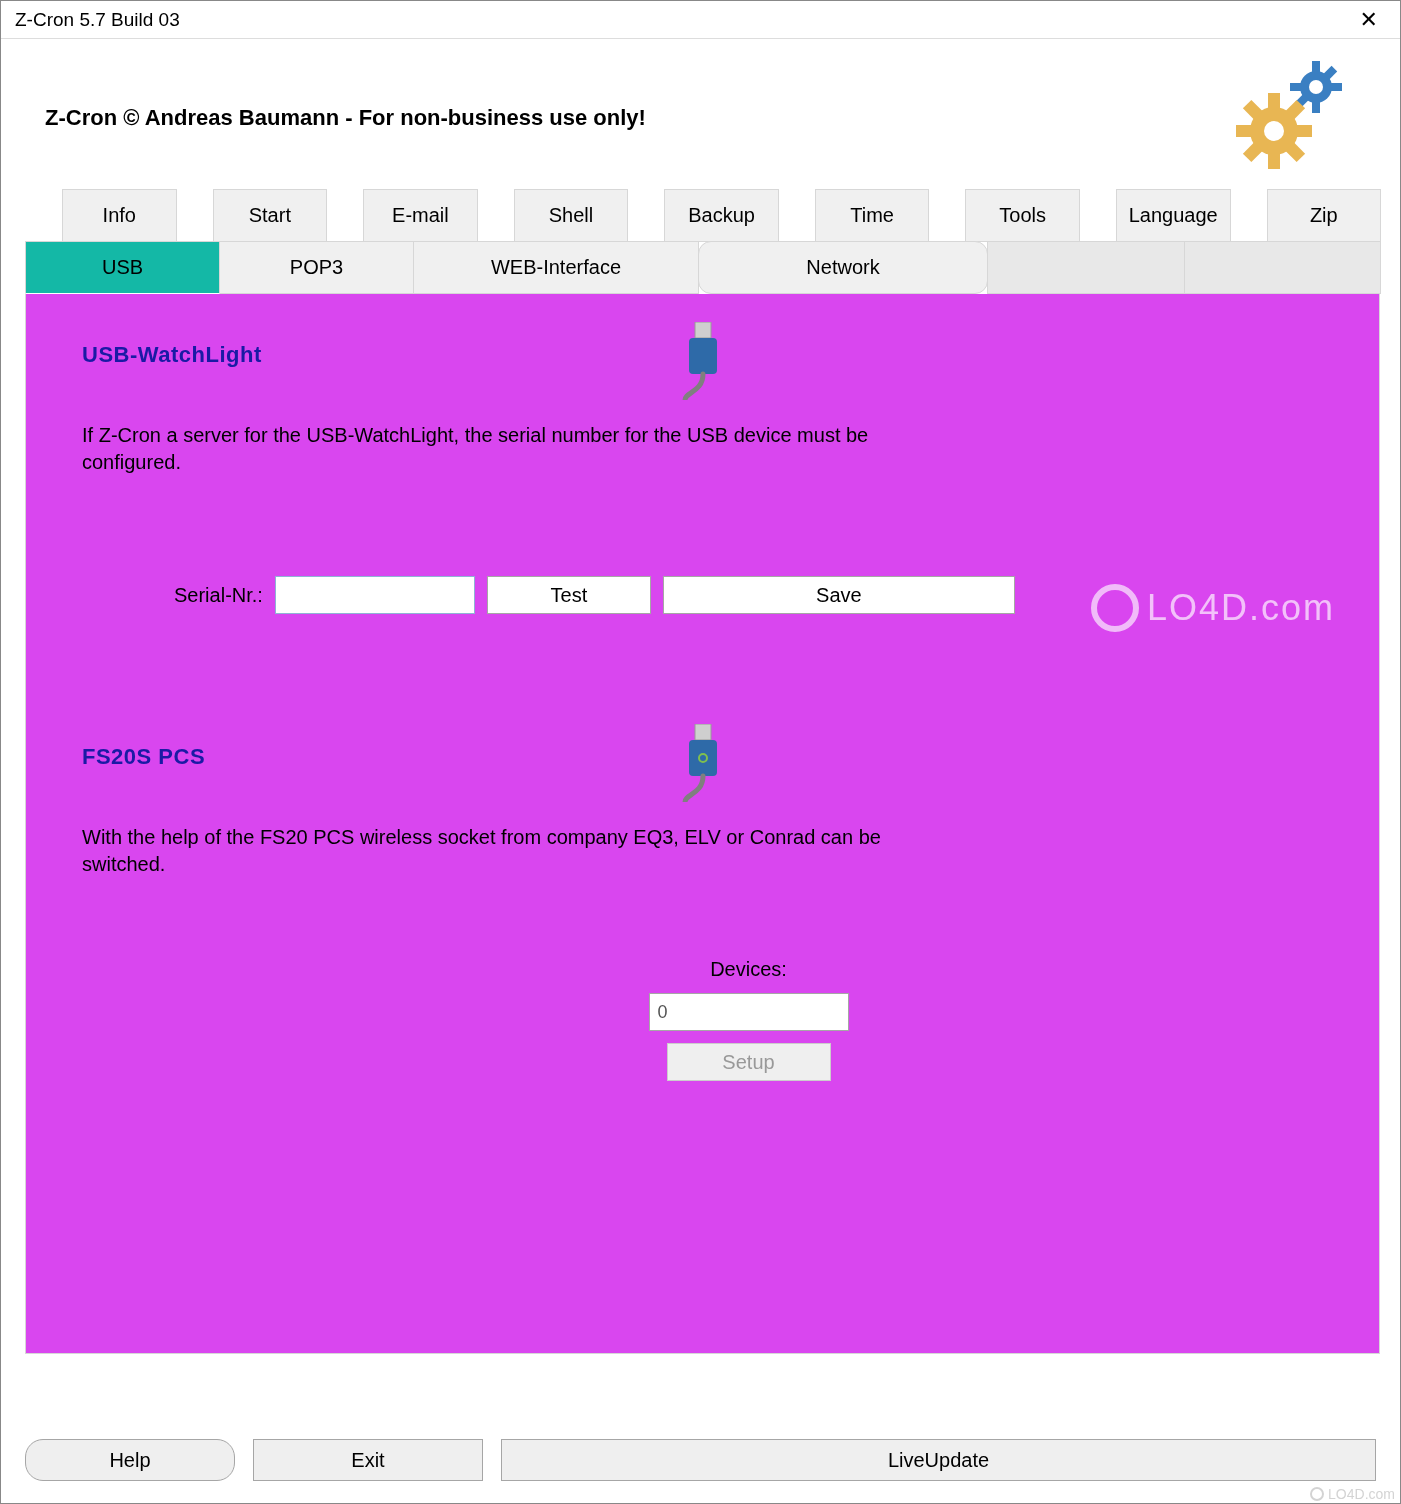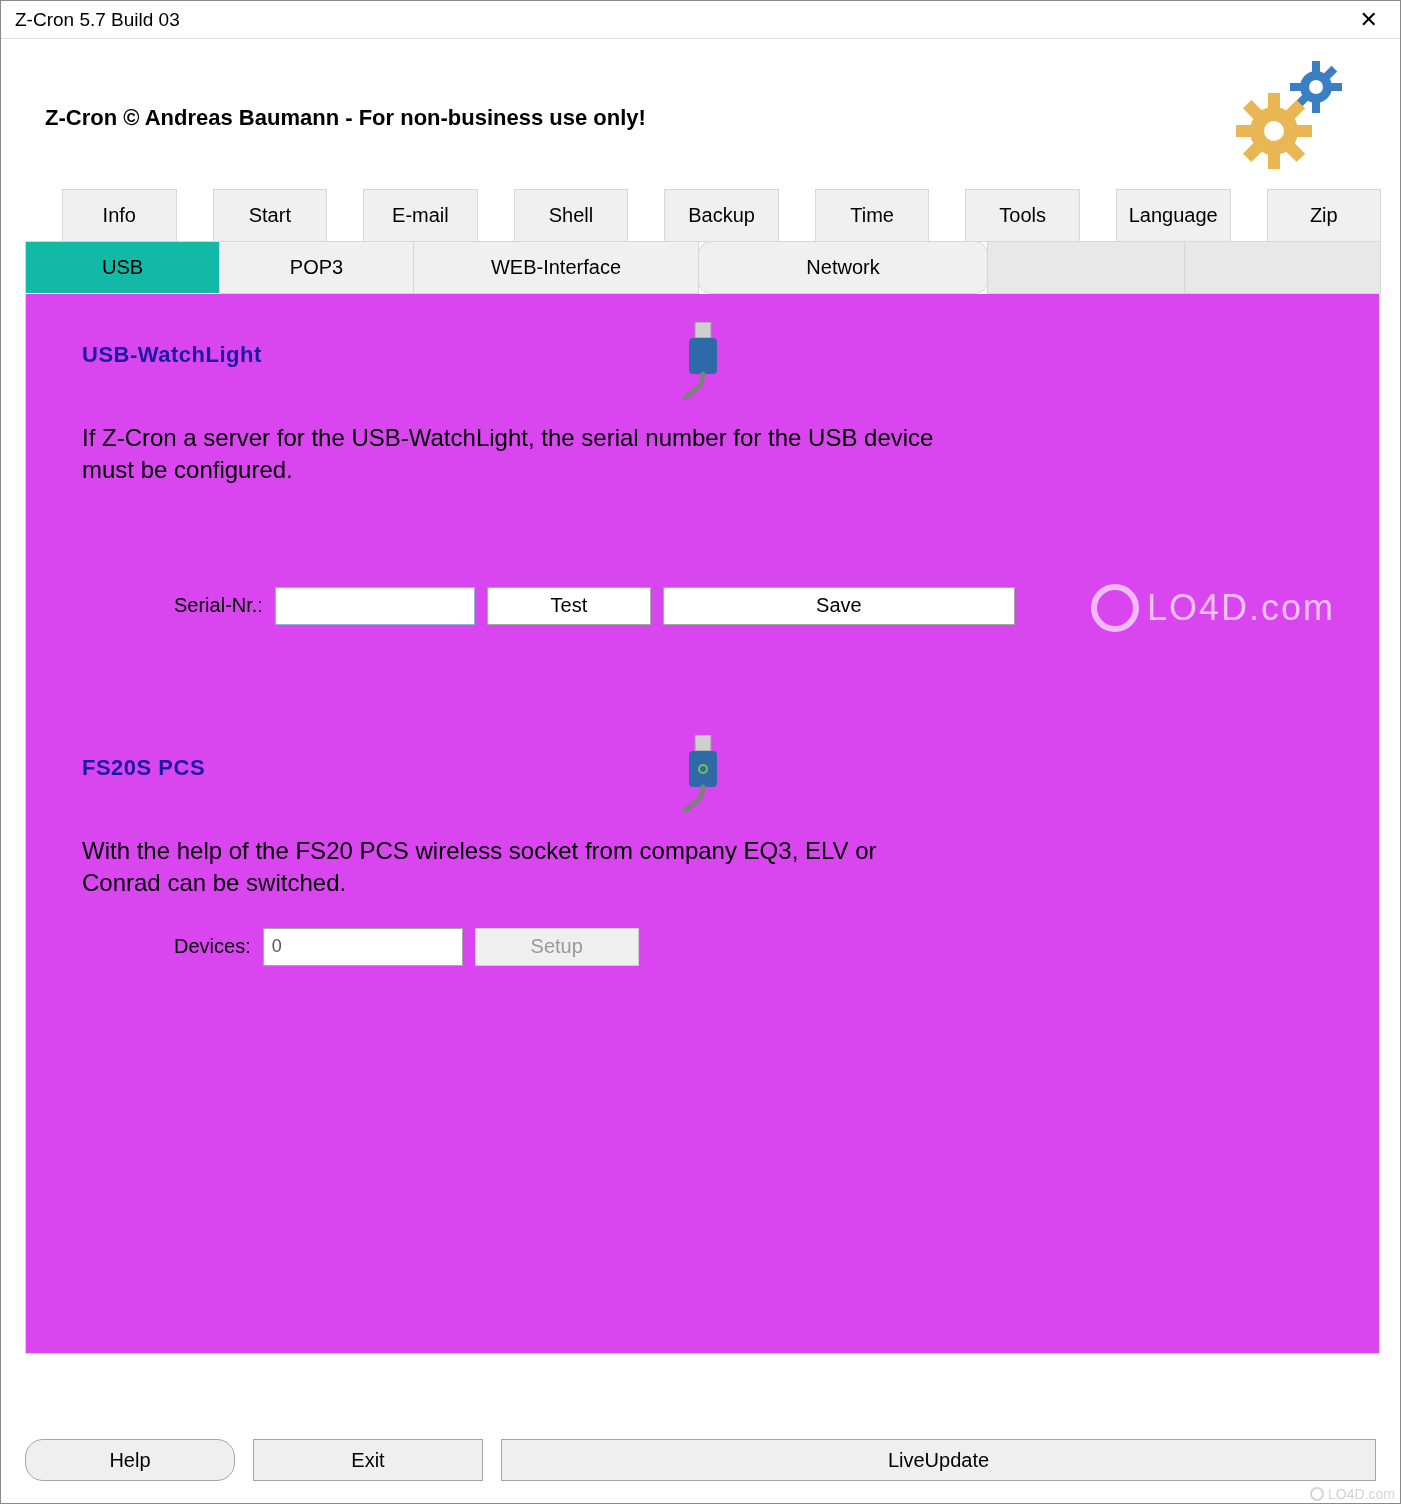--- a/index.html
+++ b/index.html
@@ -93,33 +93,33 @@
   font-size: 22px;
   letter-spacing: 0.5px;
 }
 .usb-icon-wrap {
   position: absolute;
   left: 50%;
   transform: translateX(-50%);
   top: -20px;
 }
 .section-desc {
-  font-size: 24px;
+  font-size: 20px;
   margin-top: 54px;
   line-height: 1.35;
   max-width: 870px;
 }
 .form-row {
   display: flex;
   align-items: center;
   gap: 12px;
   margin-top: 100px;
   padding-left: 92px;
 }
-.form-row.small { margin-top: 28px; }
+.form-row.small { margin-top: 80px; flex-direction: column; }
 .label { font-size: 20px; }
 .input {
   height: 38px;
   border: 1px solid #8fb3d6;
   background: #fff;
   font-size: 18px;
   padding: 0 8px;
 }
 .input.serial { width: 200px; }
 .input.devices { width: 200px; border-color:#a6a6a6; color:#555; }

